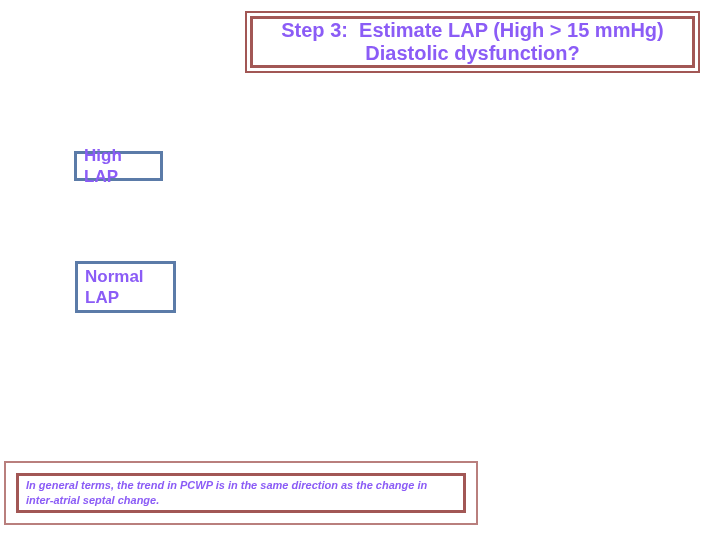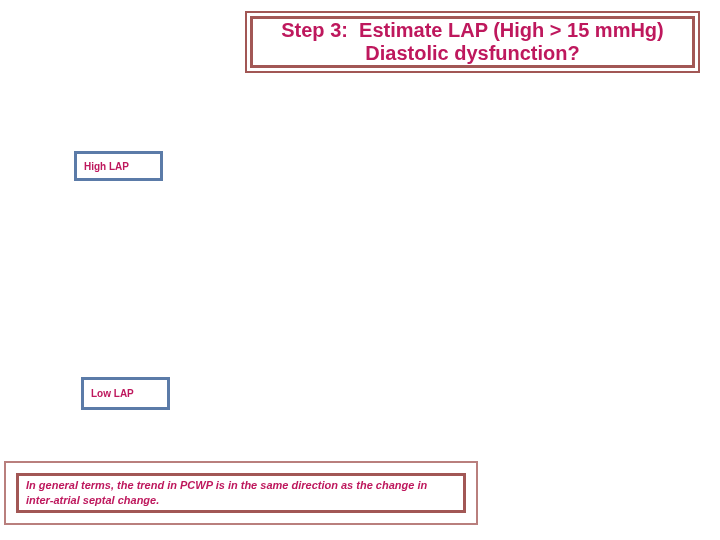--- a/index.html
+++ b/index.html
@@ -12,21 +12,21 @@
     position: relative;
     width: 720px;
     height: 540px;
     background: #ffffff;
     overflow: hidden;
   }
   .box {
     position: absolute;
     box-sizing: border-box;
     background: #ffffff;
-    color: #be185d;
+    color: #8b5cf6;
   }
   
   .title-box {
     left: 250px;
     top: 16px;
     width: 445px;
     height: 52px;
     border: 3px solid #a25755;
     outline: 2px solid #a25755;
     outline-offset: 3px;
@@ -42,21 +42,21 @@
     line-height: 23px;
     white-space: pre;
   }
   
   .lap-box {
     border: 3px solid #5b7ba8;
     display: flex;
     align-items: center;
   }
   .lap-label {
-    font-size: 10px;
+    font-size: 17px;
     font-weight: bold;
     line-height: 21px;
     padding-left: 7px;
     padding-right: 8px;
   }
   .lap-high   { left: 74px; top: 151px; width: 89px;  height: 30px; }
   .lap-normal { left: 75px; top: 261px; width: 101px; height: 52px; }
   .lap-low    { left: 81px; top: 377px; width: 89px;  height: 33px; }
   
   .footnote-box {
@@ -87,23 +87,23 @@
 
   <div class="box title-box">
     <div class="title-line">Step 3:  Estimate LAP (High &gt; 15 mmHg)</div>
     <div class="title-line">Diastolic dysfunction?</div>
   </div>
 
   <div class="box lap-box lap-high">
     <div class="lap-label">High LAP</div>
   </div>
 
+  <div class="box lap-box lap-normal">
+    <div class="lap-label">Normal LAP</div>
+  </div>
 
-  <div class="box lap-box lap-low">
-    <div class="lap-label">Low LAP</div>
-  </div>
 
   <div class="box footnote-box">
     <div class="footnote-line">In general terms, the trend in PCWP is in the same direction as the change in</div>
     <div class="footnote-line">inter-atrial septal change.</div>
   </div>
 
 </div>
 
 </body></html>

